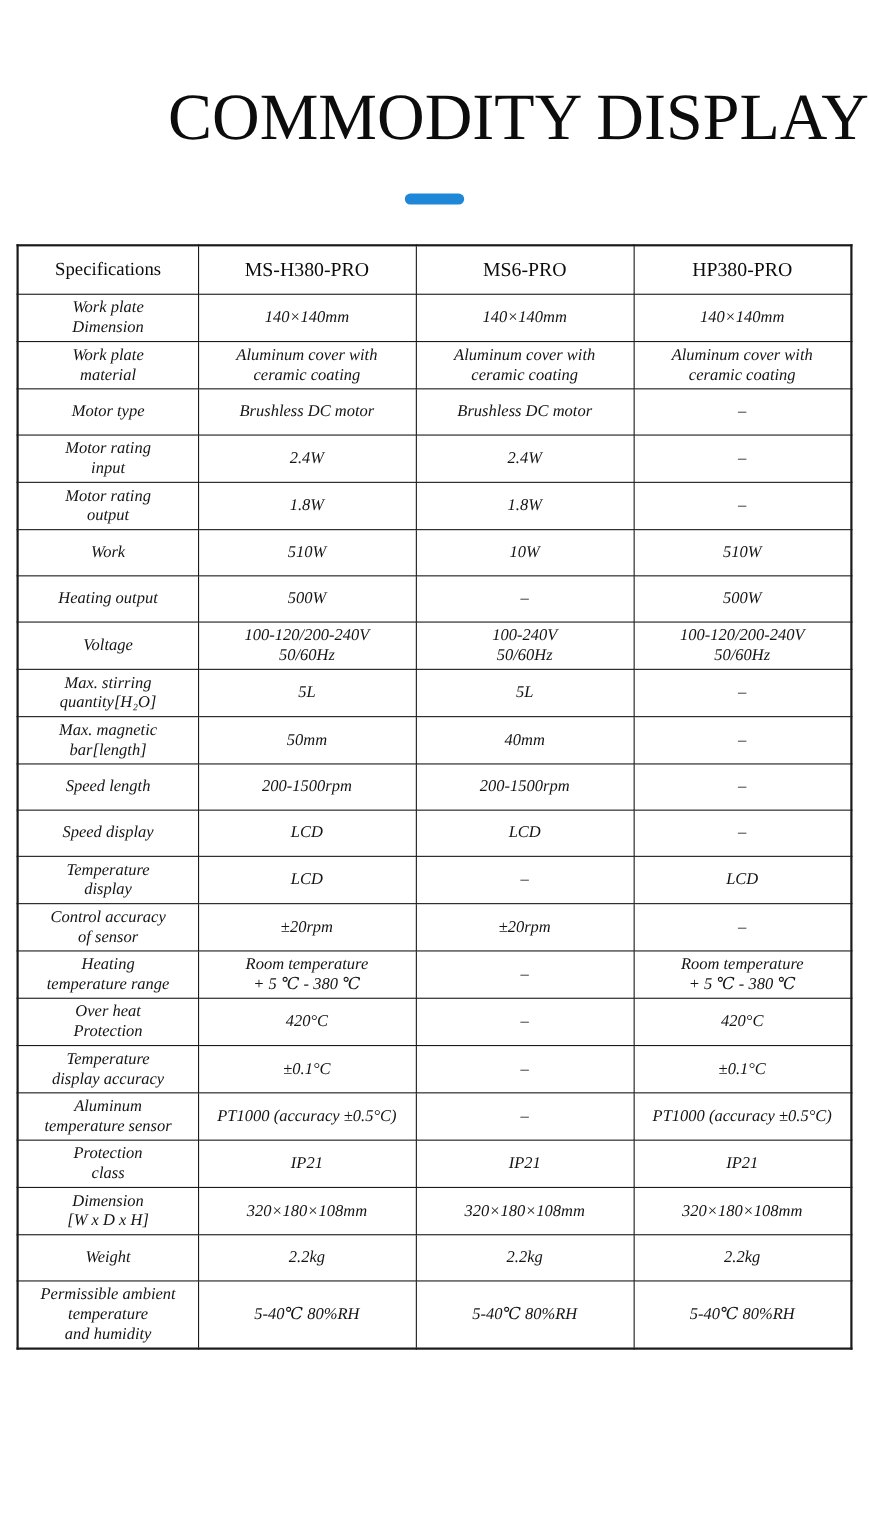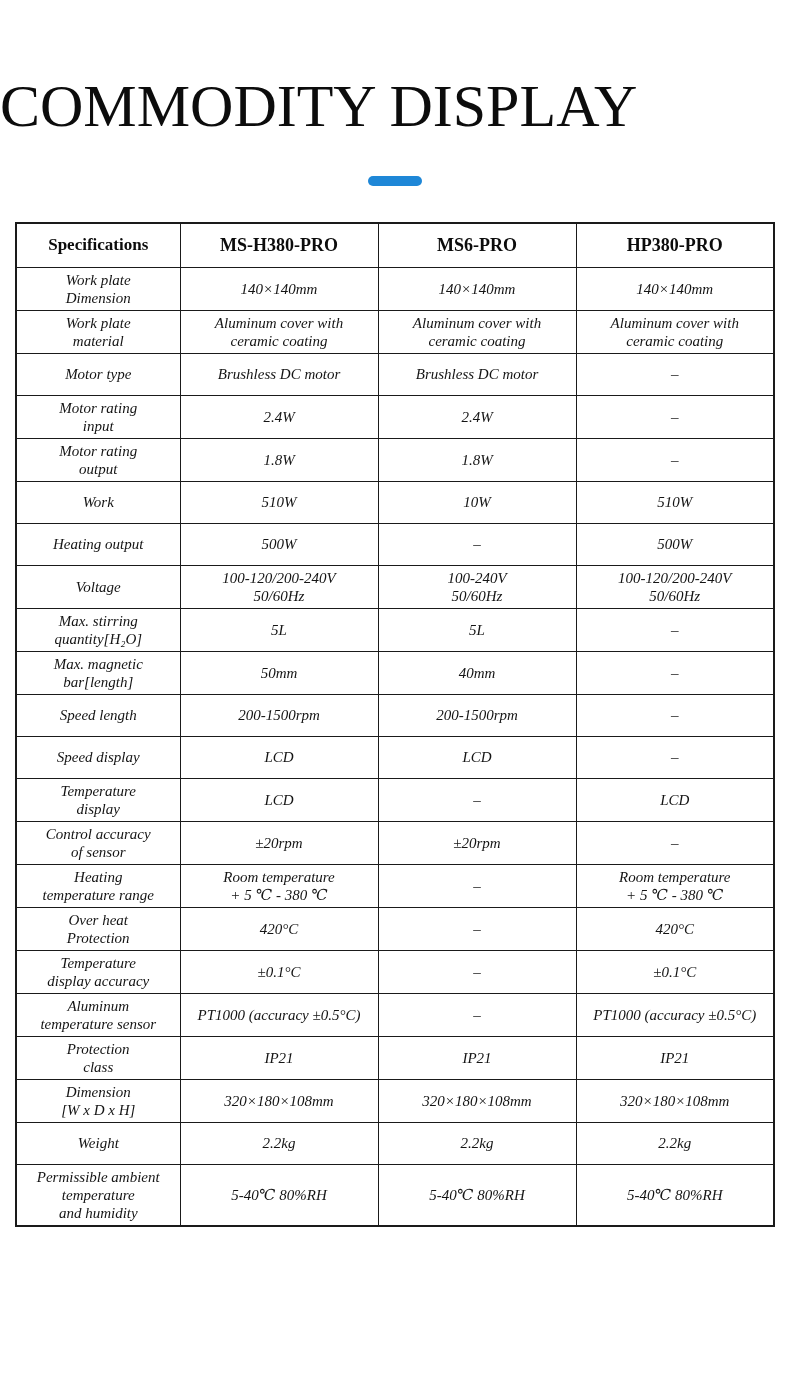--- a/index.html
+++ b/index.html
@@ -10,21 +10,21 @@
     width: 790px;
     height: 1392px;
     background: #ffffff;
     font-family: "Liberation Serif", "DejaVu Serif", serif;
     color: #111111;
     overflow: hidden;
   }
   .page-title {
     margin: 0;
     padding-top: 74px;
-    text-align: left;
+    text-align: right;
     font-size: 60px;
     line-height: 64px;
     font-weight: 400;
     letter-spacing: 0px;
     color: #0c0c0c;
     white-space: nowrap;
   }
   .accent-bar {
     width: 54px;
     height: 10px;
@@ -44,21 +44,21 @@
     text-align: center;
     vertical-align: middle;
     padding: 3px 6px;
     white-space: pre-line;
     overflow: hidden;
   }
   .spec-table thead tr { height: 44px; }
   .spec-table tbody tr { height: 42px; font-style: italic; }
   .spec-table thead th {
     font-size: 18px;
-    font-weight: 700;
+    font-weight: 400;
     color: #0c0c0c;
   }
   .spec-table thead th.first {
     font-size: 17px;
   }
   .spec-table tbody td {
     font-size: 15px;
     line-height: 18px;
     color: #141414;
   }

